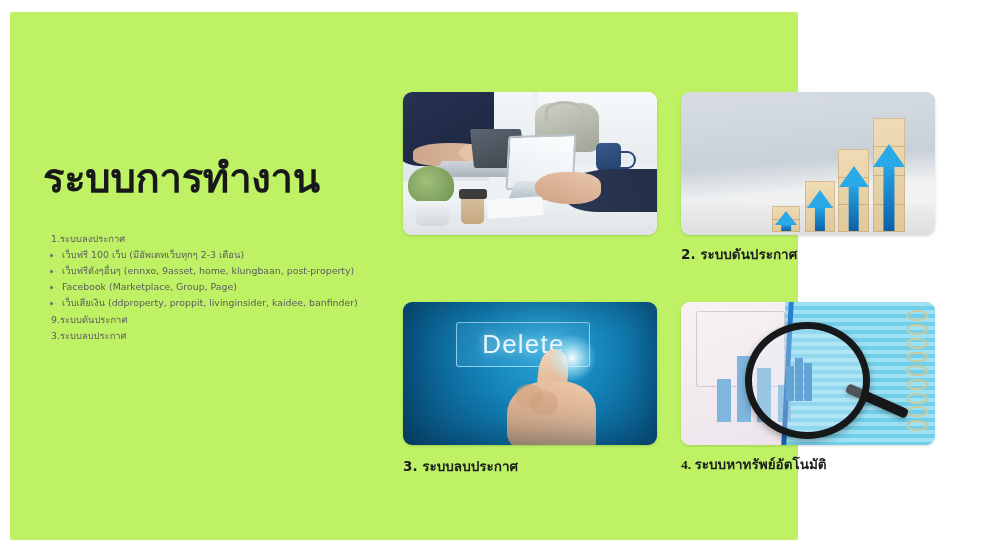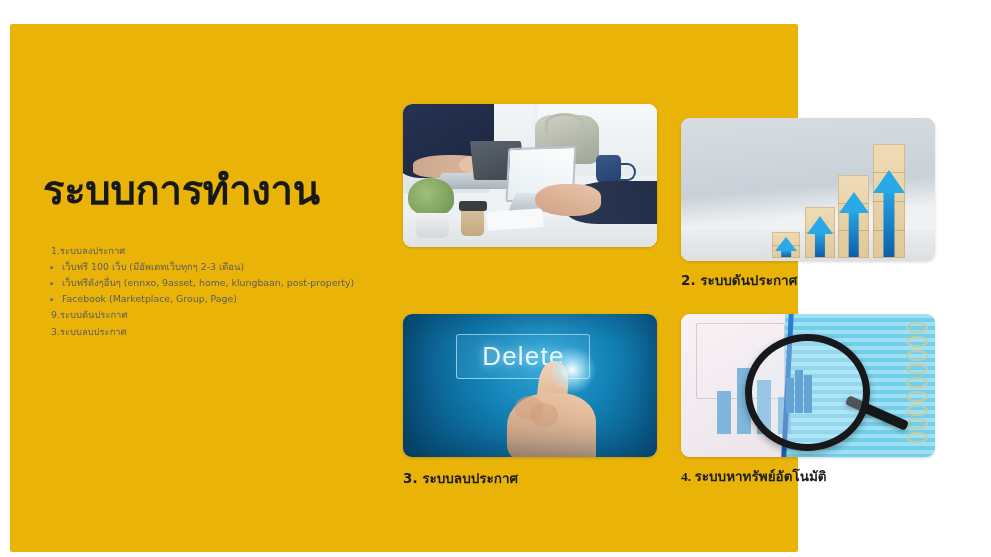--- a/index.html
+++ b/index.html
@@ -17,24 +17,24 @@
   
   .slide-frame {
     position: absolute;
     left: 0; top: 0;
     width: 991px; height: 557px;
     background: #ffffff;
   }
   .slide {
     position: absolute;
     left: 10px;
-    top: 24px;
+    top: 12px;
     width: 788px;
     height: 528px;
-    background: #eab308;
+    background: #bef264;
     border-radius: 2px;
   }
 
   
   .left-col {
     position: absolute;
     left: 25px;
     top: 140px;
     width: 355px;
   }
@@ -90,21 +90,21 @@
     position: absolute;
     left: 393px;
     top: 80px;
     width: 532px;
   }
   .cell {
     position: absolute;
     width: 254px;
   }
   .cell.c1 { left: 0px;   top: 0px; }
-  .cell.c2 { left: 278px; top: 0px; margin-top: 14px; }
+  .cell.c2 { left: 278px; top: 0px; }
   .cell.c3 { left: 0px;   top: 210px; }
   .cell.c4 { left: 278px; top: 210px; font-family: Liberation Serif, serif; }
 
   .thumb {
     position: relative;
     width: 254px;
     height: 143px;
     border-radius: 9px;
     overflow: hidden;
     box-shadow: 0 1px 3px rgba(0,0,0,0.16);
@@ -282,20 +282,21 @@
       <h1 class="headline">
         <span class="line">ระบบการทำงาน</span>
       </h1>
 
       <div class="detail-block">
         <div class="detail-line">1.ระบบลงประกาศ</div>
         <ul class="detail-list">
           <li>เว็บฟรี 100 เว็บ (มีอัพเดทเว็บทุกๆ 2-3 เดือน)</li>
           <li>เว็บฟรีดังๆอื่นๆ (ennxo, 9asset, home, klungbaan, post-property)</li>
           <li>Facebook (Marketplace, Group, Page)</li>
+          <li>เว็บเสียเงิน (ddproperty, proppit, livinginsider, kaidee, banfinder)</li>
         </ul>
         <div class="detail-line">9.ระบบดันประกาศ</div>
         <div class="detail-line">3.ระบบลบประกาศ</div>
       </div>
     </div>
 
     <div class="grid">
 
       <div class="cell c1">
         <div class="thumb">

